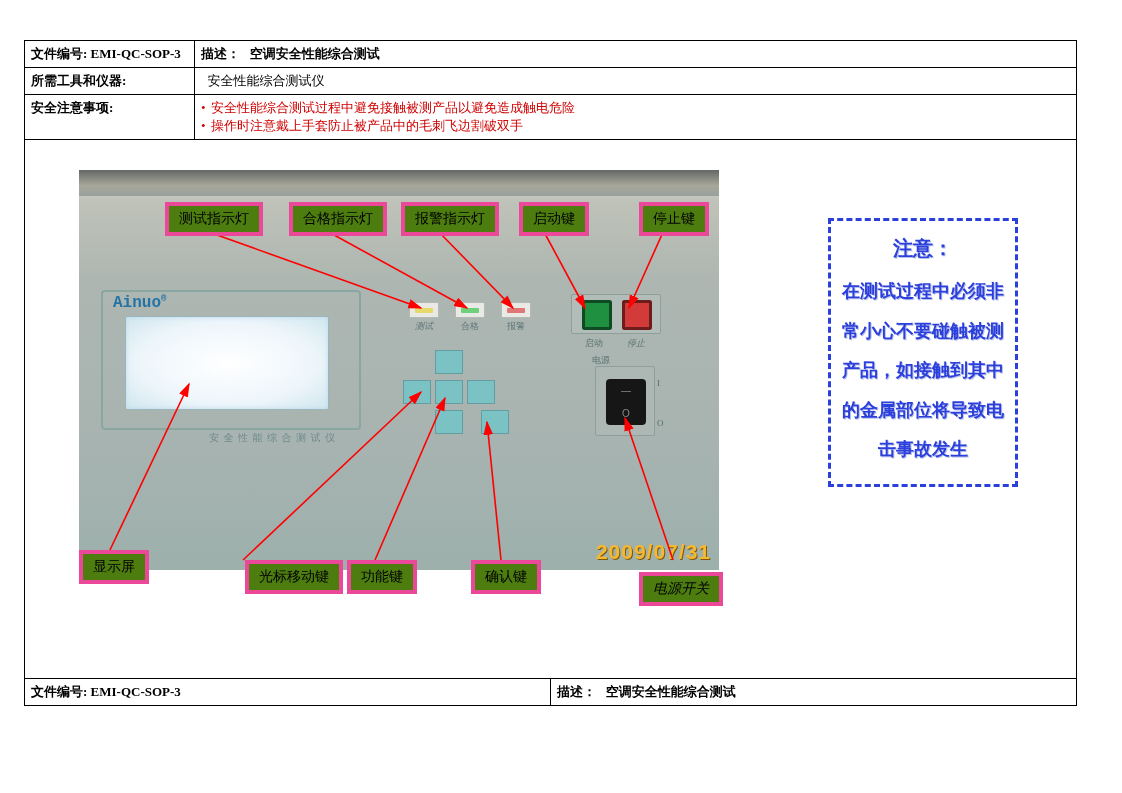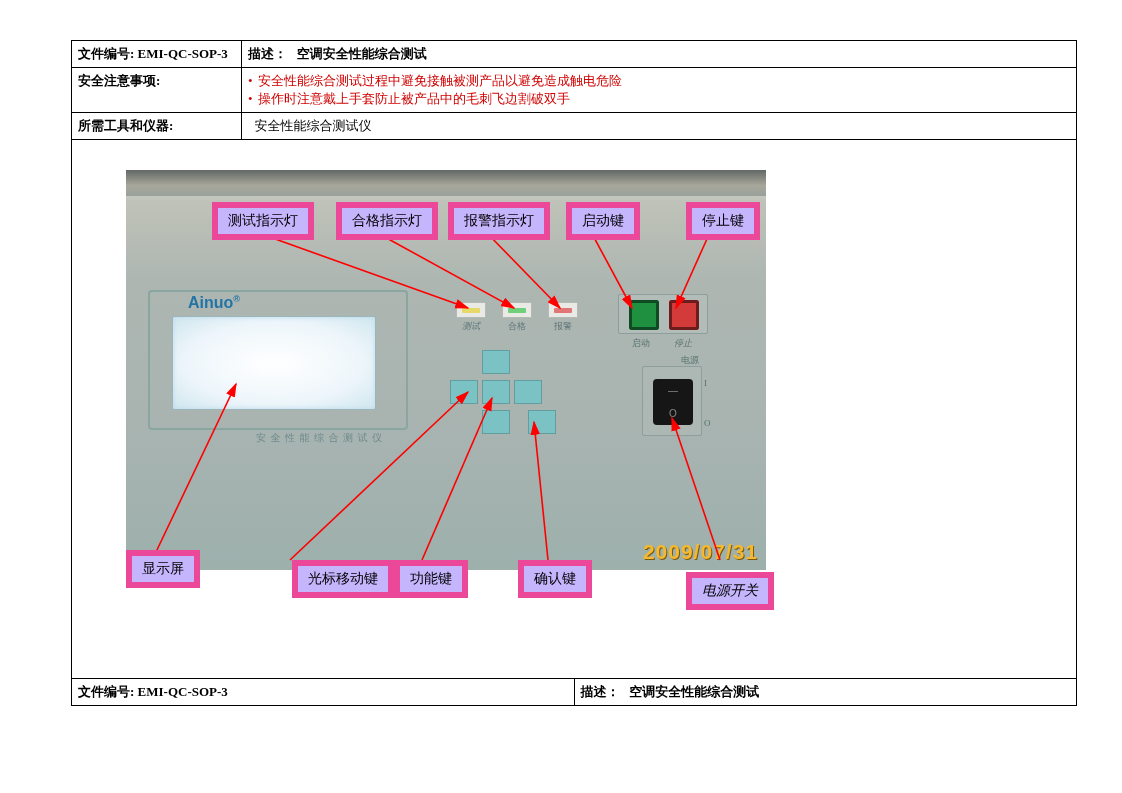--- a/index.html
+++ b/index.html
@@ -2,41 +2,41 @@
 <html><head>
 <meta charset="utf-8">
 <style>
   * { box-sizing: border-box; }
   body {
     margin: 0;
     font-family: "SimSun", "宋体", serif;
     font-size: 13px;
     background: #fff;
   }
-  .page { width: 1122px; height: 793px; padding: 40px 45px 0 71px; position: relative; }
+  .page { width: 1122px; height: 793px; padding: 40px 45px 0 24px; position: relative; }
   table.hdr { width: 100%; border-collapse: collapse; }
   table.hdr td { border: 1px solid #000; padding: 4px 6px; vertical-align: top; font-size: 13px; }
   .bold { font-weight: bold; }
   .red { color: #d00000; }
   .bullet { display: inline-block; width: 10px; color: #d00000; }
   .content-area { position: relative; width: 100%; height: 538px; border-left:1px solid #000; border-right:1px solid #000; }
   .photo-wrap { position: absolute; left: 54px; top: 30px; width: 640px; height: 400px; }
   .photo {
     width: 100%; height: 100%; position: relative;
     background: linear-gradient(180deg,#d9dad4 0%, #bfc2b8 8%, #adb6b1 28%, #a9b4b1 62%, #9db0ac 100%);
     overflow: hidden;
   }
   .top-gap { position:absolute; left:0; top:0; width:100%; height:26px;
     background: linear-gradient(180deg,#636866 0%, #a8a79a 60%, #98a19c 100%);
   }
   .panel-frame {
     position:absolute; left:22px; top:120px; width:260px; height:140px;
     border:2px solid #8aa6a1; border-radius:4px;
   }
-  .brand { position:absolute; left:34px; top:124px; font-family: Liberation Sans, sans-serif; font-size:16px; font-weight:bold; color:#2374a6;margin-left:28px; }
+  .brand { position:absolute; left:34px; top:124px; font-family: Liberation Mono, monospace; font-size:16px; font-weight:bold; color:#2374a6; }
   .brand sup { font-size:9px; }
   .screen {
     position:absolute; left:46px; top:146px; width:204px; height:94px;
     background:#fff; border-radius:2px;
     box-shadow: inset 0 0 4px #bcd9f0;
     background: radial-gradient(ellipse at 50% 50%, #fff 0%, #eef6fb 60%, #cfe6ee 100%);
     border:1px solid #9cb5b7;
   }
   .sublabel {
     position:absolute; left:130px; top:261px; font-size:10px; color:#6f8a8c; letter-spacing:1px;
@@ -49,30 +49,30 @@
     border:1px solid #629ea0;
   }
   .big-btn-frame { position:absolute; width:90px; height:40px; border:1px solid #8d9e9b; top:124px; left:492px; border-radius:2px; background:#b2bcb8; }
   .big-btn { position:absolute; width:30px; height:30px; border-radius:3px; top:5px; }
   .big-label { position:absolute; font-size:9px; color:#56726f; top:167px; width:30px; text-align:center; }
   .pwr-area { position:absolute; left:516px; top:196px; width:60px; height:70px; border:1px solid #8d9e9b; border-radius:2px; background:#adb7b3;}
   .pwr-sw { position:absolute; left:10px; top:12px; width:40px; height:46px; background:#161616; border-radius:4px;
     display:flex; flex-direction:column; align-items:center; justify-content:space-around;
     color:#888; font-size:10px; font-family:Arial,sans-serif;
   }
-  .pwr-label-top { position:absolute; left:555px; top:184px; font-size:9px; color:#56726f; }
+  .pwr-label-top { position:absolute; left:513px; top:184px; font-size:9px; color:#56726f; }
   .pwr-mark { position:absolute; font-size:9px; color:#56726f; }
   .timestamp {
     position:absolute; right:8px; bottom:6px;
     font-family: Arial, sans-serif; font-size:21px; font-weight:bold;
     color:#f5b82e; text-shadow: 1px 1px 0 #7a5a10;
     letter-spacing:1px;
   }
   .callout {
-    position:absolute; background:#c4b5fd; border:6px solid #ec4899;
+    position:absolute; background:#4d7c0f; border:4px solid #ec4899;
     padding:4px 10px; font-size:14px; color:#000;
     white-space:nowrap; z-index:20;
   }
   svg.arrows { position:absolute; left:0; top:0; width:100%; height:100%; pointer-events:none; z-index:15; }
   .notice-box {
     position:absolute; right:58px; top:78px; width:190px;
     border:3px dashed #2b3fdc; padding:14px 8px;
     text-align:center;
   }
   .notice-title {
@@ -96,29 +96,29 @@
   <table class="hdr">
     <tbody>
         <tr>
       <td style="width:170px;" class="bold">文件编号: EMI-QC-SOP-3</td>
       <td>
         <span class="bold">描述：</span>&nbsp;&nbsp;
         <span class="bold">空调安全性能综合测试</span>
       </td>
     </tr>
     <tr>
+      <td class="bold">所需工具和仪器:</td>
+      <td>&nbsp;&nbsp;<span>安全性能综合测试仪</span></td>
+    </tr>
+    <tr>
       <td class="bold">安全注意事项:</td>
       <td>
         <div><span class="bullet">•</span><span class="red">安全性能综合测试过程中避免接触被测产品以避免造成触电危险</span></div>
         <div><span class="bullet">•</span><span class="red">操作时注意戴上手套防止被产品中的毛刺飞边割破双手</span></div>
       </td>
-    </tr>
-    <tr>
-      <td class="bold">所需工具和仪器:</td>
-      <td>&nbsp;&nbsp;<span>安全性能综合测试仪</span></td>
     </tr>
   </tbody>
     </table>
 
   <div class="content-area">
 
     <div class="callout" style="left:140px; top:62px;">测试指示灯</div>
     <div class="callout" style="left:264px; top:62px;">合格指示灯</div>
     <div class="callout" style="left:376px; top:62px;">报警指示灯</div>
     <div class="callout" style="left:494px; top:62px;">启动键</div>
@@ -192,20 +192,24 @@
       <line x1="518" y1="90" x2="560" y2="168" stroke="#ff0000" stroke-width="1.6" marker-end="url(#ah)"></line>
       <line x1="639" y1="90" x2="604" y2="168" stroke="#ff0000" stroke-width="1.6" marker-end="url(#ah)"></line>
 
       <line x1="84" y1="412" x2="164" y2="244" stroke="#ff0000" stroke-width="1.6" marker-end="url(#ah)"></line>
       <line x1="218" y1="420" x2="396" y2="252" stroke="#ff0000" stroke-width="1.6" marker-end="url(#ah)"></line>
       <line x1="350" y1="420" x2="420" y2="258" stroke="#ff0000" stroke-width="1.6" marker-end="url(#ah)"></line>
       <line x1="476" y1="420" x2="462" y2="282" stroke="#ff0000" stroke-width="1.6" marker-end="url(#ah)"></line>
       <line x1="648" y1="420" x2="600" y2="278" stroke="#ff0000" stroke-width="1.6" marker-end="url(#ah)"></line>
     </svg>
 
+    <div class="notice-box">
+      <div class="notice-title">注意：</div>
+      <div class="notice-body">在测试过程中必须非常小心不要碰触被测产品，如接触到其中的金属部位将导致电击事故发生</div>
+    </div>
 
   </div>
 
   <table class="ftr">
     <tbody>
         <tr>
       <td style="width:50%;" class="bold">文件编号: EMI-QC-SOP-3</td>
       <td>
         <span class="bold">描述：</span>&nbsp;&nbsp;
         <span class="bold">空调安全性能综合测试</span>

